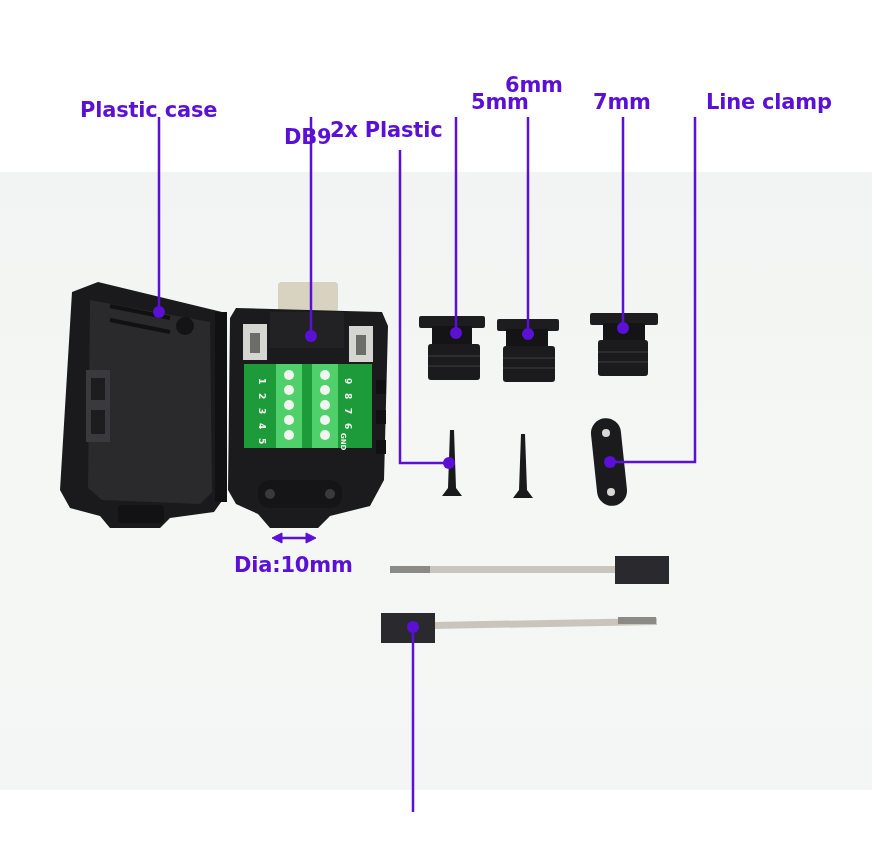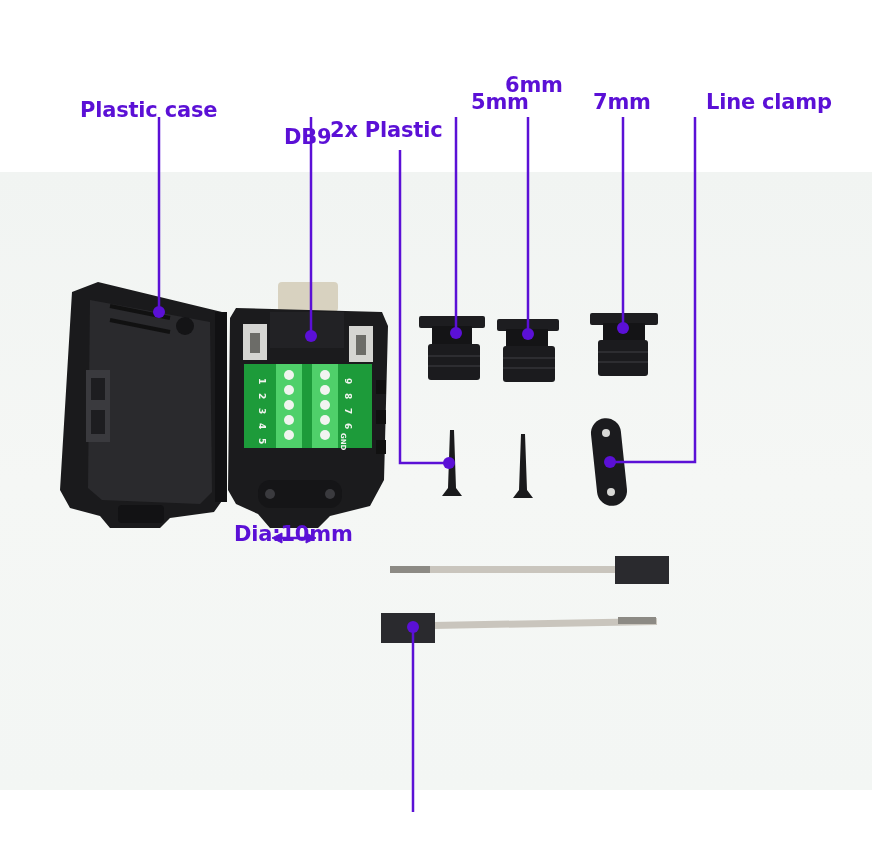--- a/index.html
+++ b/index.html
@@ -162,14 +162,14 @@
     </g>
   </svg>
 
   <div class="label" style="left:80px; top:90px;margin-top:8px;">Plastic case</div>
   <div class="label" style="left:284px; top:89px;margin-top:36px;">DB9</div>
   <div class="label" style="left:330px; top:118px;">2x Plastic</div>
   <div class="label" style="left:432px; top:90px;margin-left:39px;">5mm</div>
   <div class="label" style="left:505px; top:73px;">6mm</div>
   <div class="label" style="left:593px; top:90px;">7mm</div>
   <div class="label" style="left:706px; top:90px;">Line clamp</div>
-  <div class="label" style="left:234px; top:522px;">Dia:10mm</div>
+  <div class="label" style="left:234px; top:553px;">Dia:10mm</div>
 </div>
 
 </body></html>

